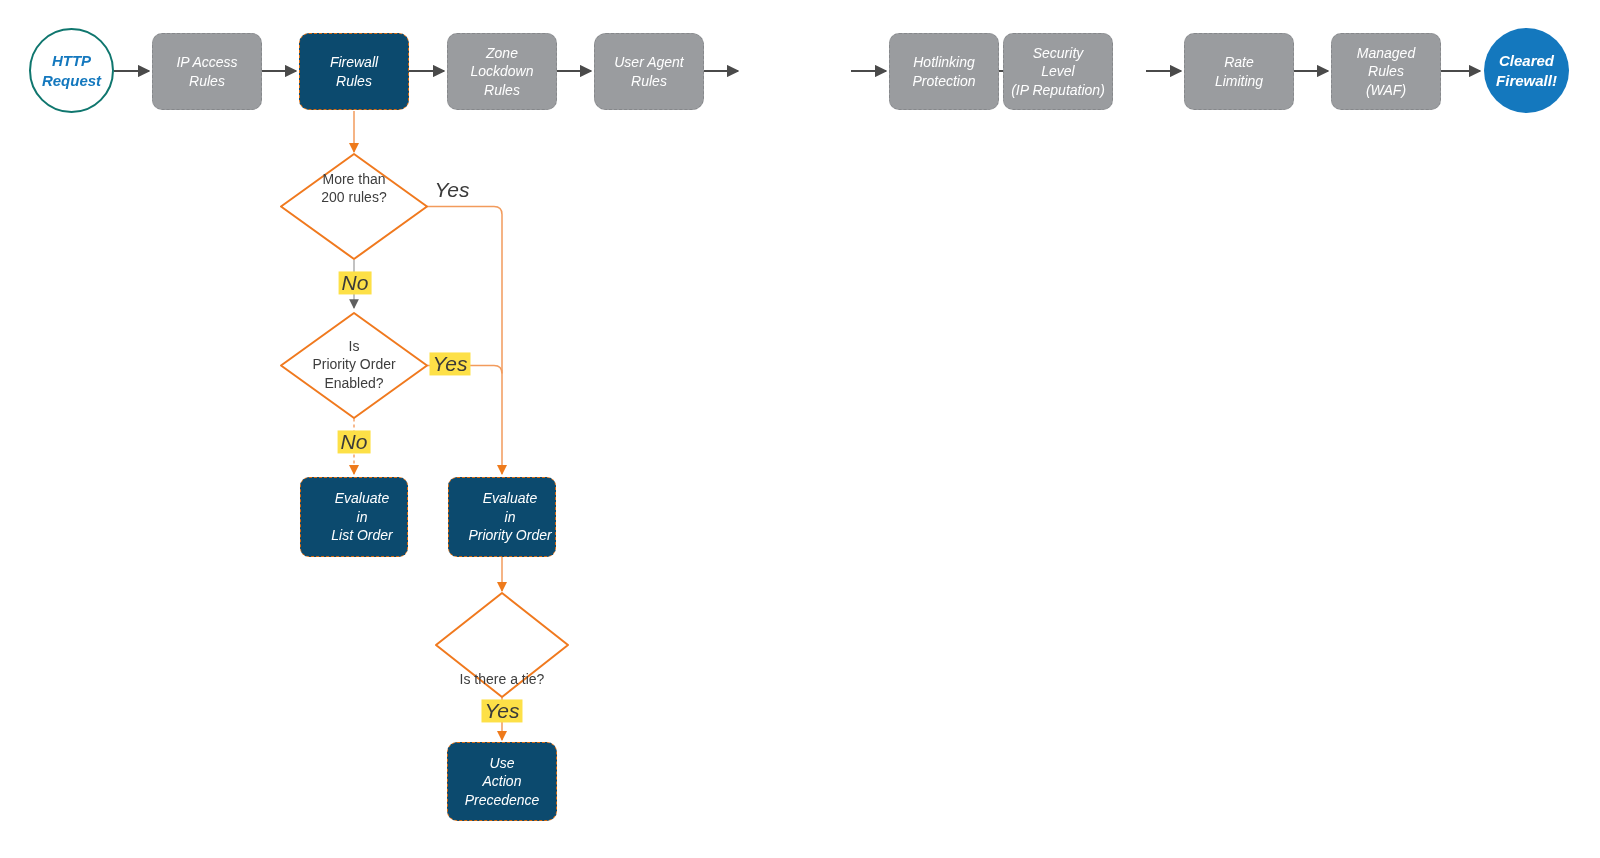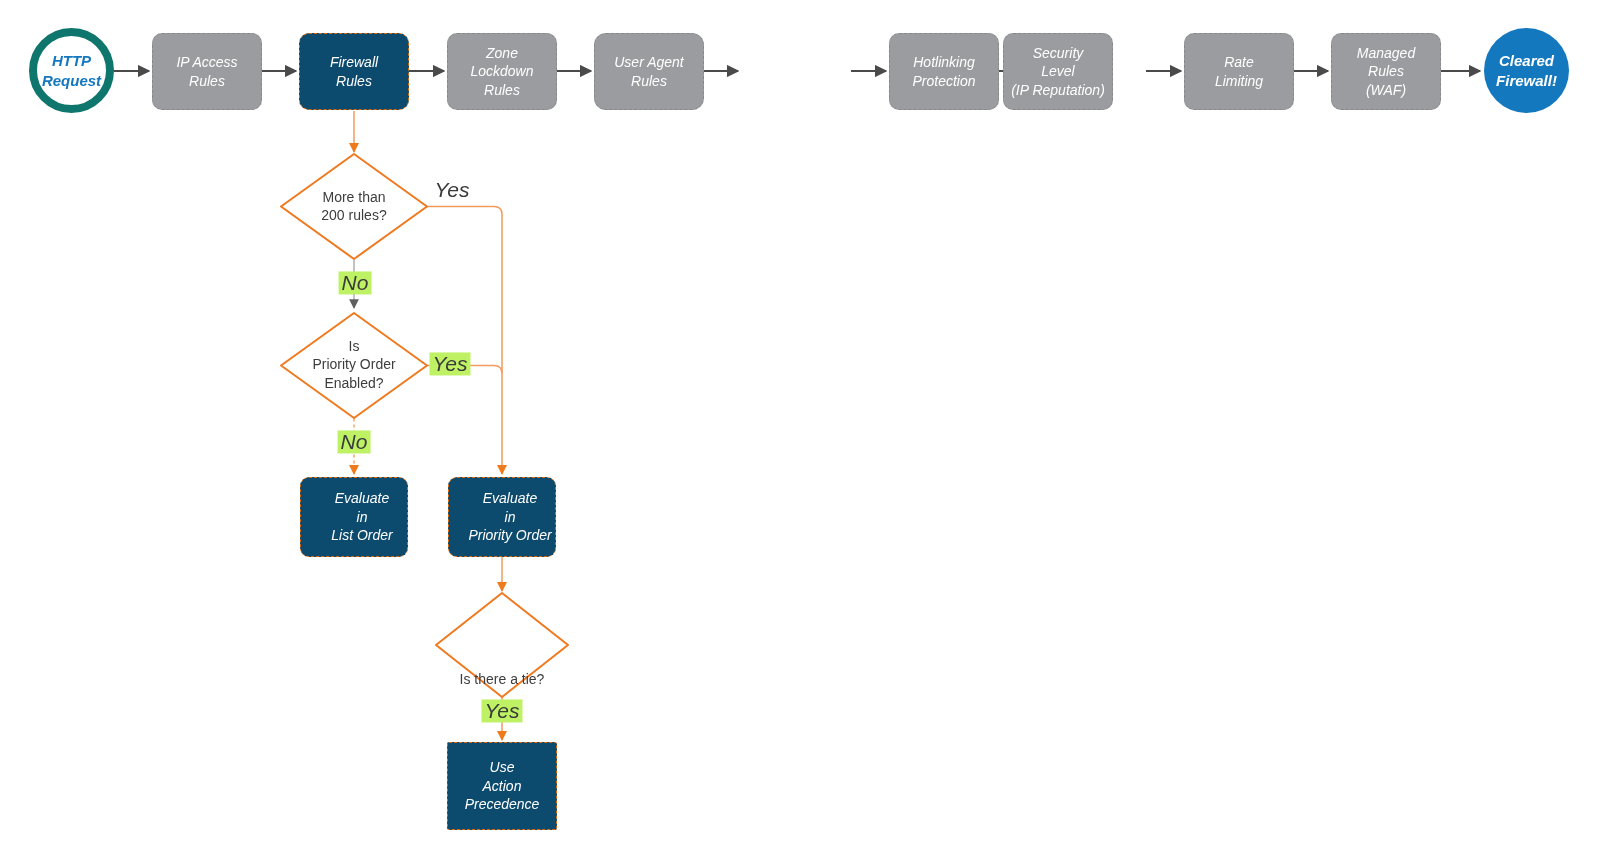--- a/index.html
+++ b/index.html
@@ -11,30 +11,30 @@
   .wire-orange{stroke:#f29b5c;stroke-width:1.5;fill:none;}
   .wire-orange-dashed{stroke:#f5a269;stroke-width:1.5;fill:none;stroke-dasharray:3 3;}
   .wire-gray-light{stroke:#aeaeae;stroke-width:1.5;fill:none;}
   .diamond{fill:#ffffff;stroke:#f0791e;stroke-width:2;stroke-linejoin:round;}
 
   .node{position:absolute;box-sizing:border-box;display:flex;align-items:center;justify-content:center;text-align:center;}
   .box{width:110px;height:77px;border-radius:10px;color:#ffffff;font-style:italic;font-size:14px;line-height:1.32;}
   .box.gray{background:#9a9c9f;border:1px dashed #86888b;}
   .box.orange{background:#0c4a6e;border:1px dashed #da6a0e;}
   .evaluate{width:108px;height:80px;border-radius:9px;padding-left:16px;}
-  .action{width:110px;height:88px;border-radius:2px;text-align:center;}
+  .action{width:110px;height:79px;border-radius:10px;text-align:center;}
   .circle{width:85px;height:85px;border-radius:50%;font-weight:bold;font-style:italic;font-size:15px;line-height:1.28;}
-  .circle.start{background:#ffffff;border:8px solid #0f766e;color:#1478be;}
+  .circle.start{background:#ffffff;border:2px solid #0f766e;color:#1478be;}
   .circle.end{background:#1478be;color:#ffffff;}
 
   .diamond-label{position:absolute;transform:translate(-50%,-50%);text-align:center;
     font-size:14px;color:#3d3d3d;line-height:1.32;}
   .edge-label{position:absolute;transform:translate(-50%,-50%);font-style:italic;
     font-size:21px;color:#3a3a3a;}
-  .edge-label.masked{background:#bef264;padding:0 3px;line-height:1.1;}
+  .edge-label.masked{background:#fde047;padding:0 3px;line-height:1.1;}
   .lbl{white-space:pre-line;}
 </style>
 </head>
 <body>
 
 <div id="stage">
 
   <svg id="wires" width="1600" height="858" viewBox="0 0 1600 858">
     <defs>
       <marker id="arrow-dark" viewBox="0 0 10 10" refX="9" refY="5" markerWidth="7" markerHeight="7" orient="auto">
@@ -111,21 +111,21 @@
     <span class="lbl">Managed
 Rules
 (WAF)</span>
   </div>
 
   <div class="node circle end" style="left:1484px;top:28px;text-align:center;">
     <span class="lbl">Cleared
 Firewall!</span>
   </div>
 
-  <div class="diamond-label lbl" style="left:354px;top:206px;width:130px;">More than
+  <div class="diamond-label lbl" style="left:354px;top:188px;width:130px;">More than
 200 rules?</div>
   <div class="diamond-label lbl" style="left:354px;top:365px;width:140px;">Is
 Priority Order
 Enabled?</div>
   <div class="diamond-label lbl" style="left:502px;top:679px;width:130px;">Is there a tie?</div>
 
   <div class="node box orange evaluate" style="left:300px;top:477px;">
     <span class="lbl">Evaluate
 in
 List Order</span>

